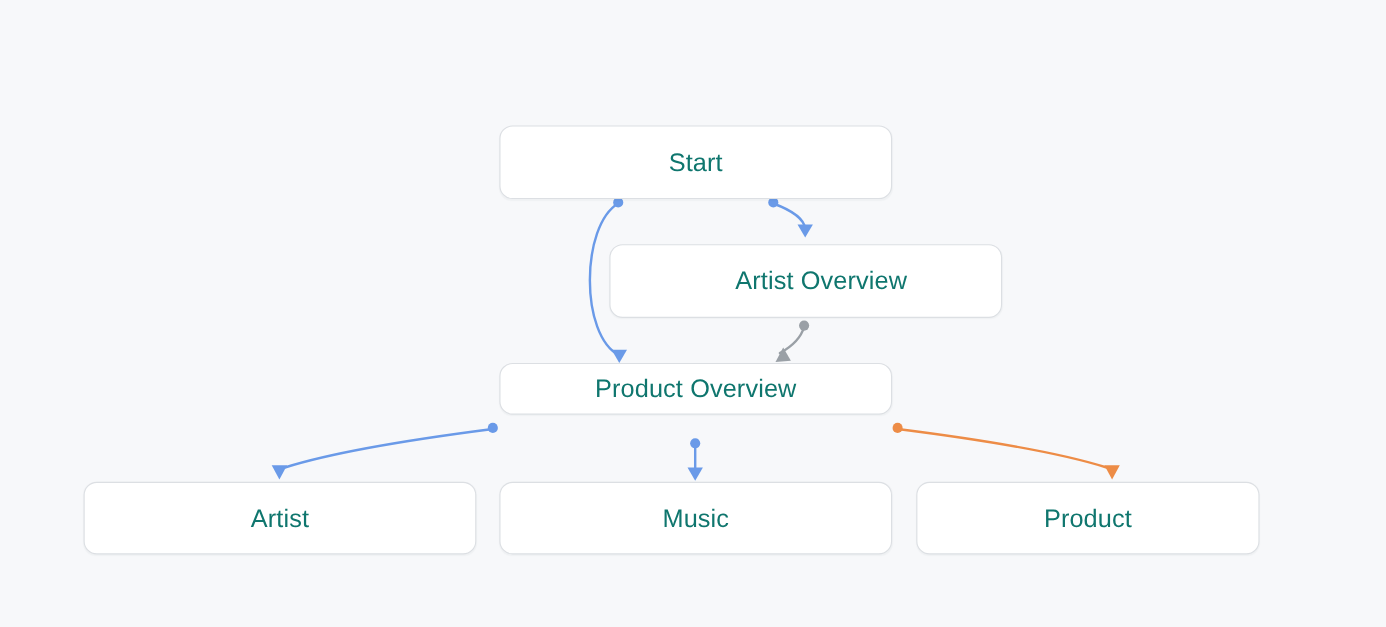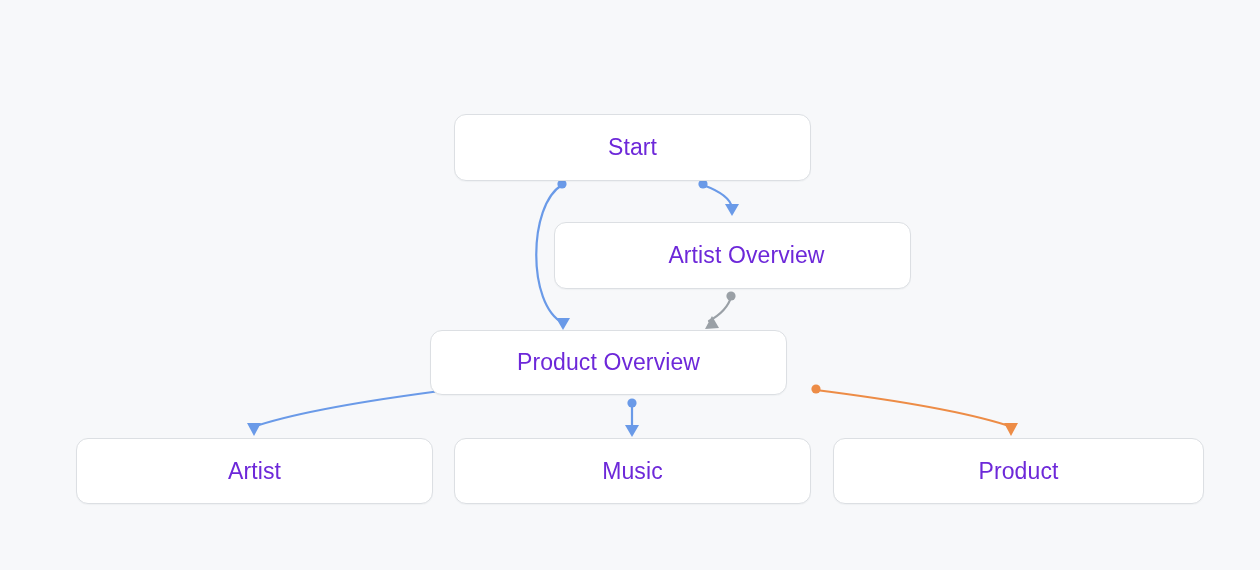--- a/index.html
+++ b/index.html
@@ -36,32 +36,32 @@
     border-radius: 12px;
     display: flex;
     align-items: center;
     justify-content: center;
     z-index: 2;
     box-shadow: 0 1px 1px rgba(60,64,67,0.04);
   }
   .node-label {
     font-size: 23px;
     font-weight: 500;
-    color: #6d28d9;
+    color: #0f766e;
     letter-spacing: 0.1px;
     line-height: 1;
     white-space: nowrap;
     user-select: none;
   }
   .node-start        { left: 454px; top: 114px; width: 357px; height: 67px; }
   .node-artist       { left: 554px; top: 222px; width: 357px; height: 67px; padding-left: 28px; }
-  .node-product-ov   { left: 430px; top: 330px; width: 357px; height: 65px; }
+  .node-product-ov   { left: 454px; top: 330px; width: 357px; height: 47px; }
   .node-shirts       { left: 76px;  top: 438px; width: 357px; height: 66px; }
   .node-music        { left: 454px; top: 438px; width: 357px; height: 66px; }
-  .node-product      { left: 833px; top: 438px; width: 371px; height: 66px; }
+  .node-product      { left: 833px; top: 438px; width: 312px; height: 66px; }
 </style>
 </head>
 <body>
 
 <div id="canvas">
 
   <svg id="edge-layer" width="1260" height="570" viewBox="0 0 1260 570" xmlns="http://www.w3.org/2000/svg">
 
     <g>
       <path d="M 562 185 C 528 205, 527 305, 563 323" fill="none" stroke="#6a9ae8" stroke-width="2.2" stroke-linecap="round"></path>

